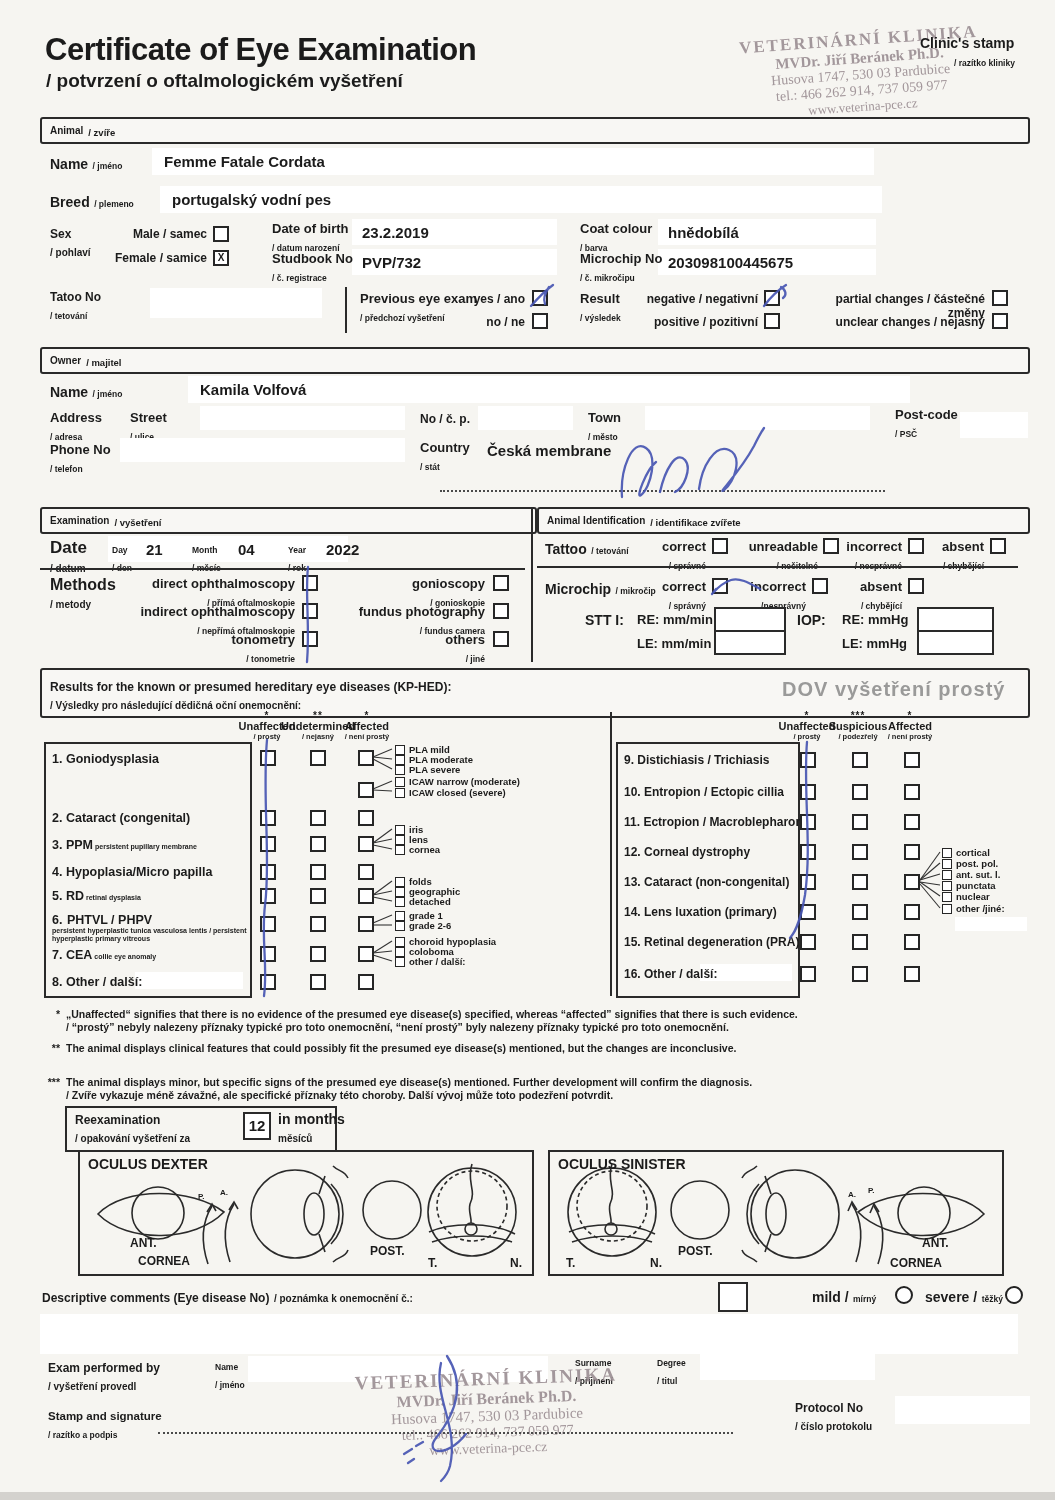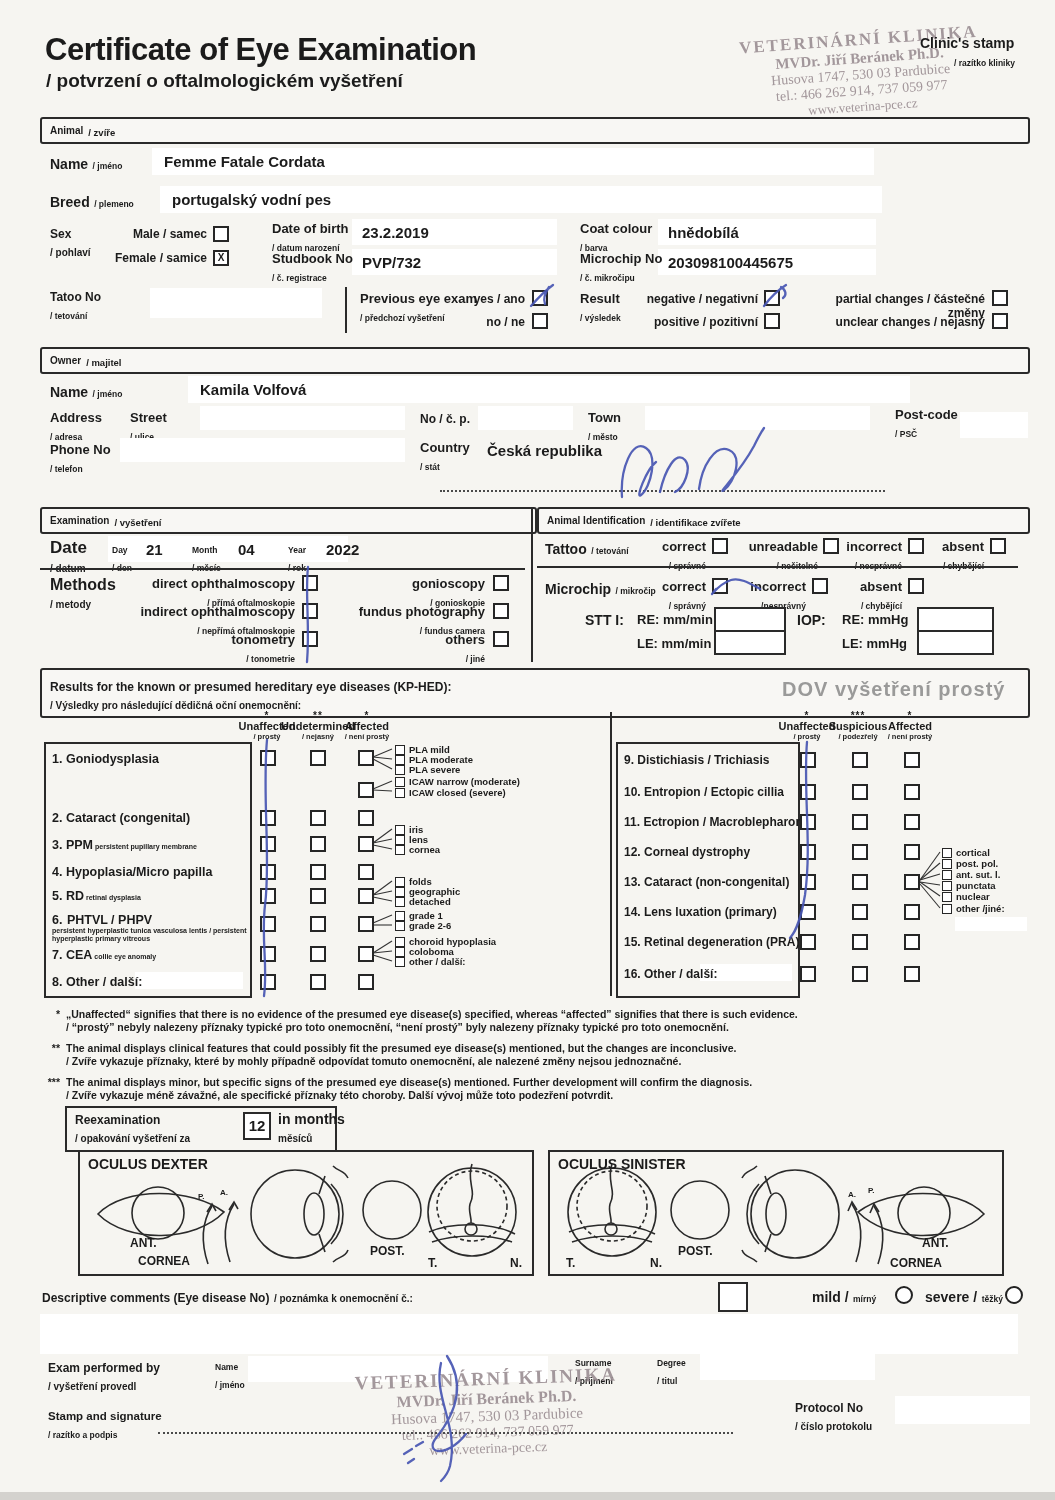--- a/index.html
+++ b/index.html
@@ -200,21 +200,21 @@
   </div>
   <div class="wf" style="left:960px;top:412px;width:68px;height:26px"></div>
 
   <div class="abs" style="left:50px;top:440px">
     <span class="l13">Phone No</span><br><span class="cz">/ telefon</span>
   </div>
   <div class="wf" style="left:120px;top:438px;width:285px;height:24px"></div>
   <div class="abs" style="left:420px;top:438px">
     <span class="l13">Country</span><br><span class="cz">/ stát</span>
   </div>
-  <div class="abs val" style="left:487px;top:442px">Česká republika</div>
+  <div class="abs val" style="left:487px;top:442px">Česká membrane</div>
 
   <div class="dots" style="left:440px;top:470px;width:445px;height:20px"></div>
 
   <div class="hdrbox" style="left:40px;top:507px;width:485px;height:23px">
     <span class="sh">Examination</span>
       <span class="shc">/ vyšetření</span>
   </div>
   <div class="hdrbox" style="left:537px;top:507px;width:481px;height:23px">
     <span class="sh">Animal Identification</span>
       <span class="shc">/ identifikace zvířete</span>
@@ -532,21 +532,21 @@
   <div class="cb" style="left:800px;top:966px"></div>
   <div class="cb" style="left:852px;top:966px"></div>
   <div class="cb" style="left:904px;top:966px"></div>
 
   <div class="abs fnm" style="left:40px;top:1008px">*</div>
   <div class="abs fn" style="left:66px;top:1008px">
     <span>„Unaffected“ signifies that there is no evidence of the presumed eye disease(s) specified, whereas “affected” signifies that there is such evidence.</span><br><span>/ “prostý” nebyly nalezeny příznaky typické pro toto onemocnění, “není prostý” byly nalezeny příznaky typické pro toto onemocnění.</span>
   </div>
   <div class="abs fnm" style="left:40px;top:1042px">**</div>
   <div class="abs fn" style="left:66px;top:1042px">
-    <span>The animal displays clinical features that could possibly fit the presumed eye disease(s) mentioned, but the changes are inconclusive.</span><br><span>/ Zvíře vykazuje příznaky, které by mohly případně odpovídat tomuto onemocnění, ale nalezené změny nejsou jednoznačné.</span>
+    <span>The animal displays clinical features that could possibly fit the presumed eye disease(s) mentioned, but the changes are inconclusive.</span><br>
   </div>
   <div class="abs fnm" style="left:40px;top:1076px">***</div>
   <div class="abs fn" style="left:66px;top:1076px">
     <span>The animal displays minor, but specific signs of the presumed eye disease(s) mentioned. Further development will confirm the diagnosis.</span><br><span>/ Zvíře vykazuje méně závažné, ale specifické příznaky této choroby. Další vývoj může toto podezření potvrdit.</span>
   </div>
 
   <div class="frame" style="left:65px;top:1106px;width:268px;height:42px"></div>
   <div class="abs" style="left:75px;top:1110px">
     <span class="l15">Reexamination</span><br><span class="cz10">/ opakování vyšetření za</span>
   </div>

